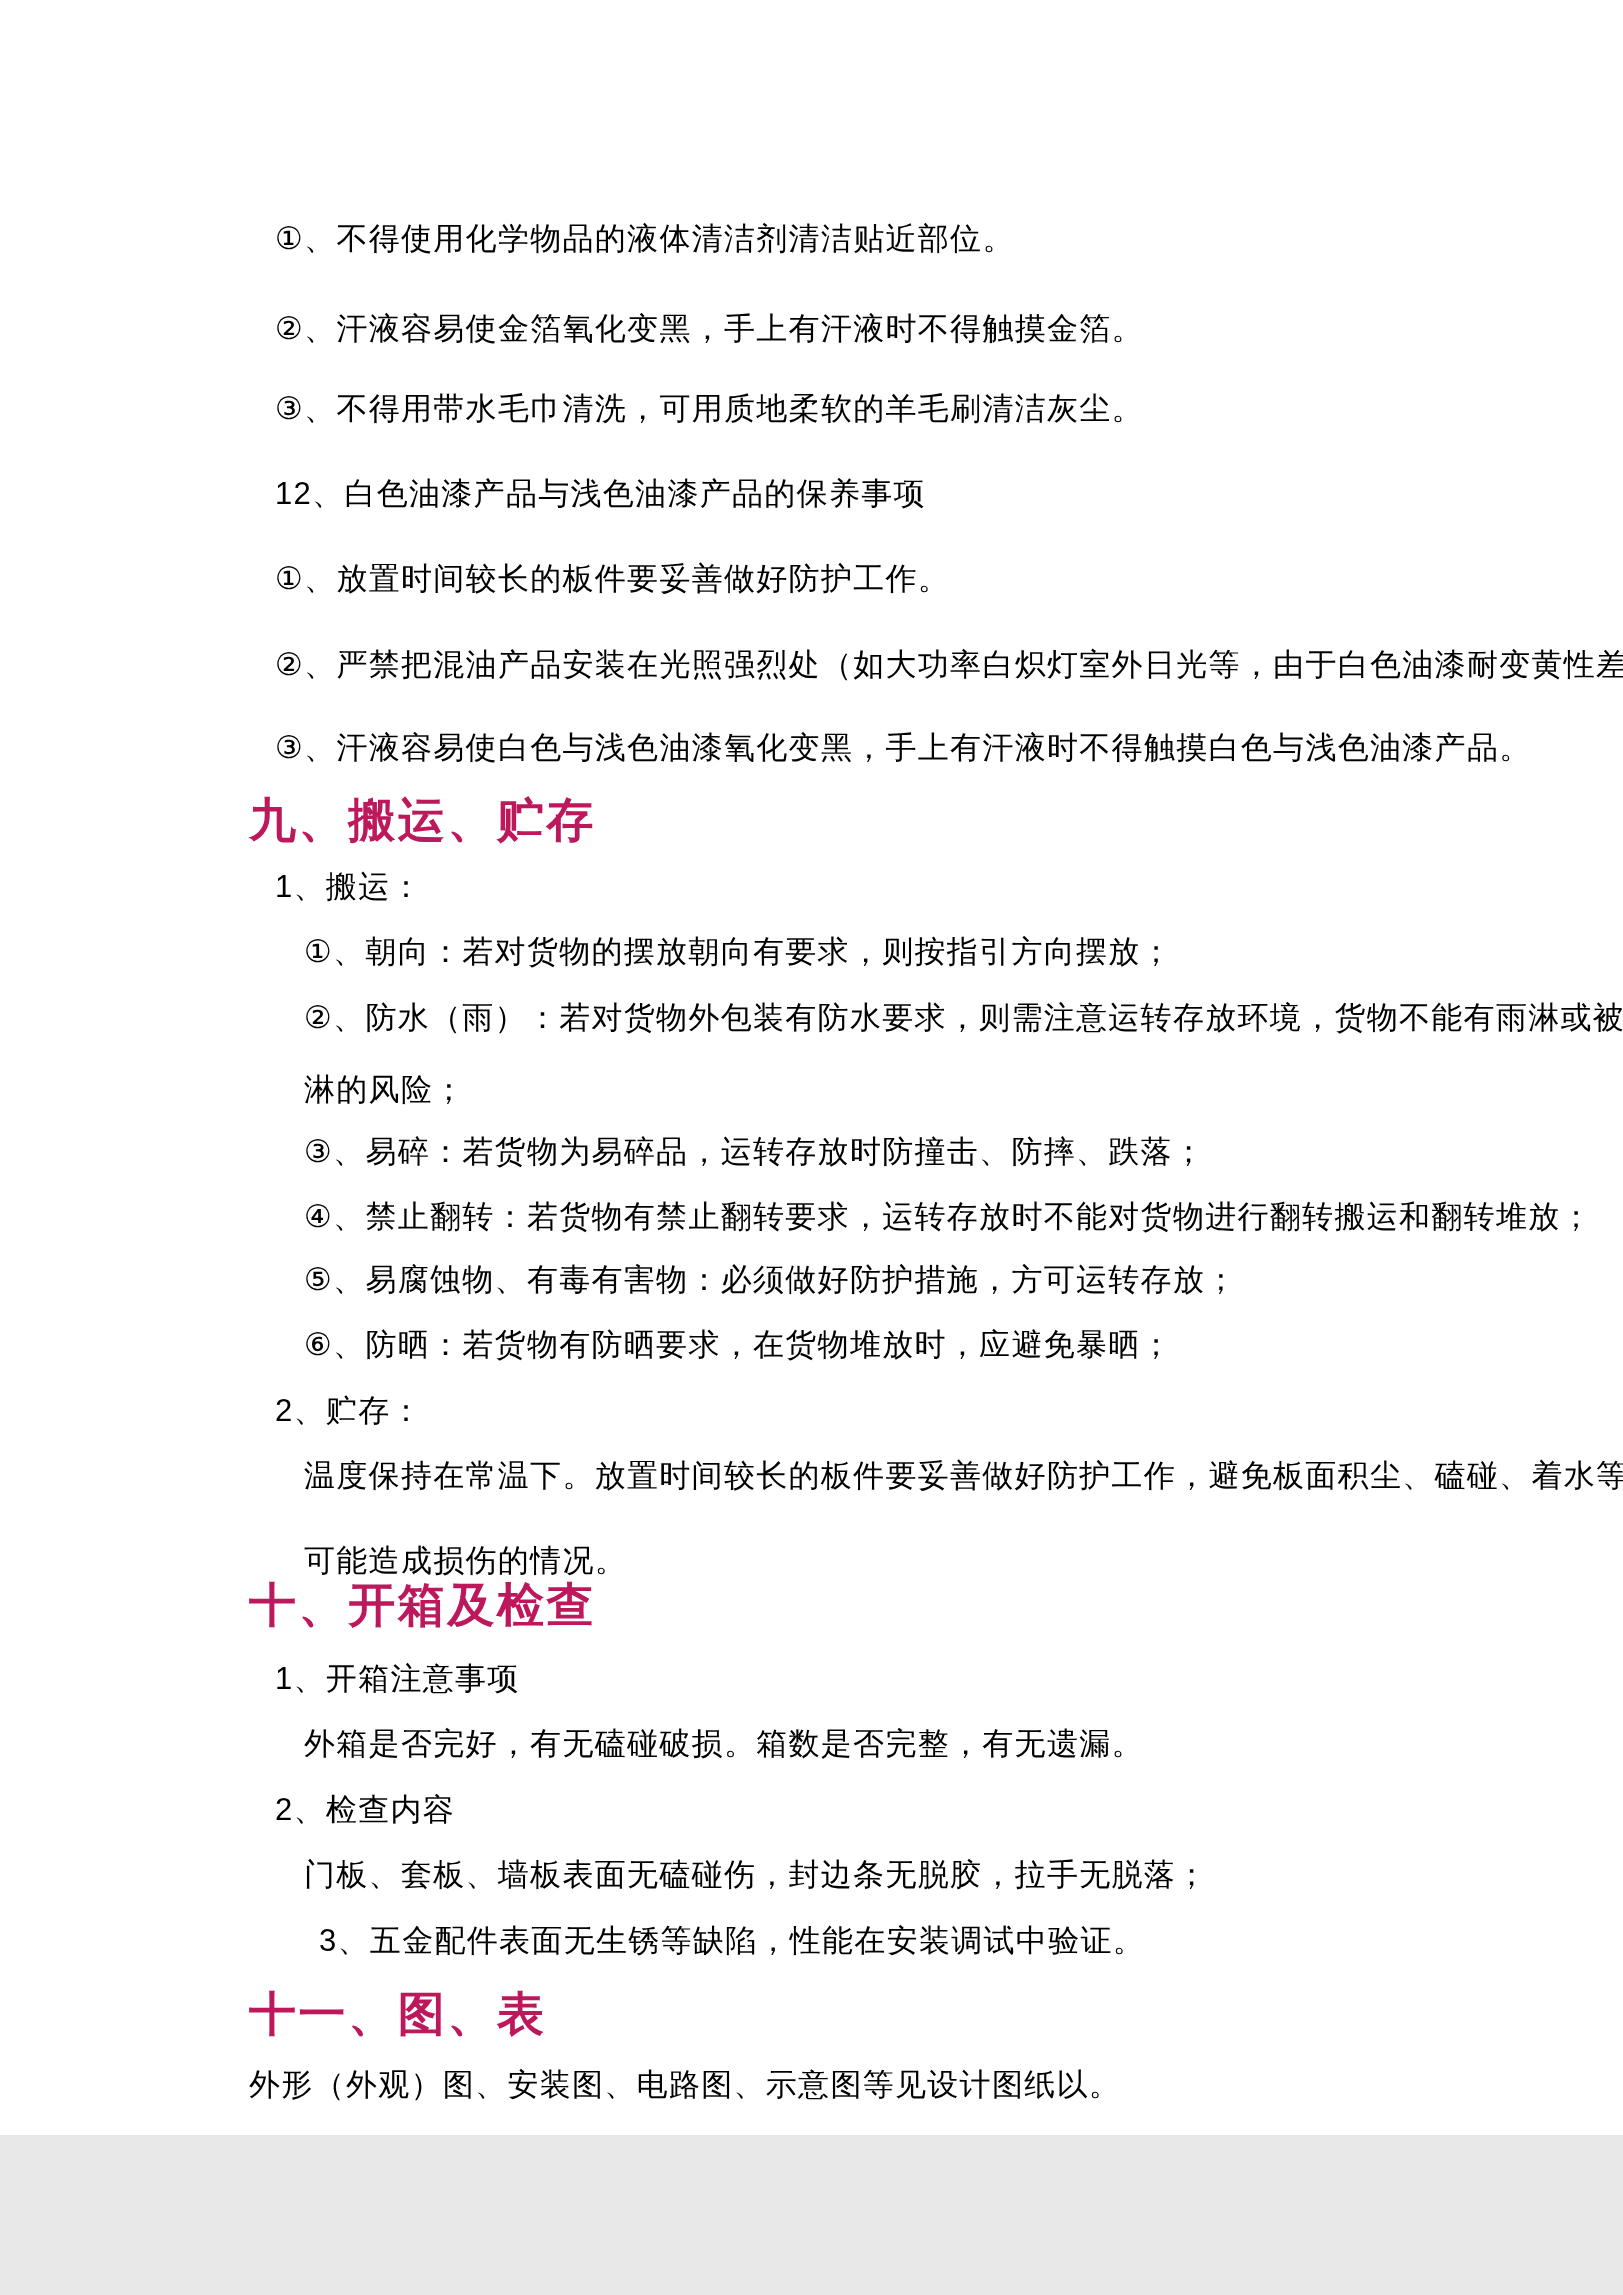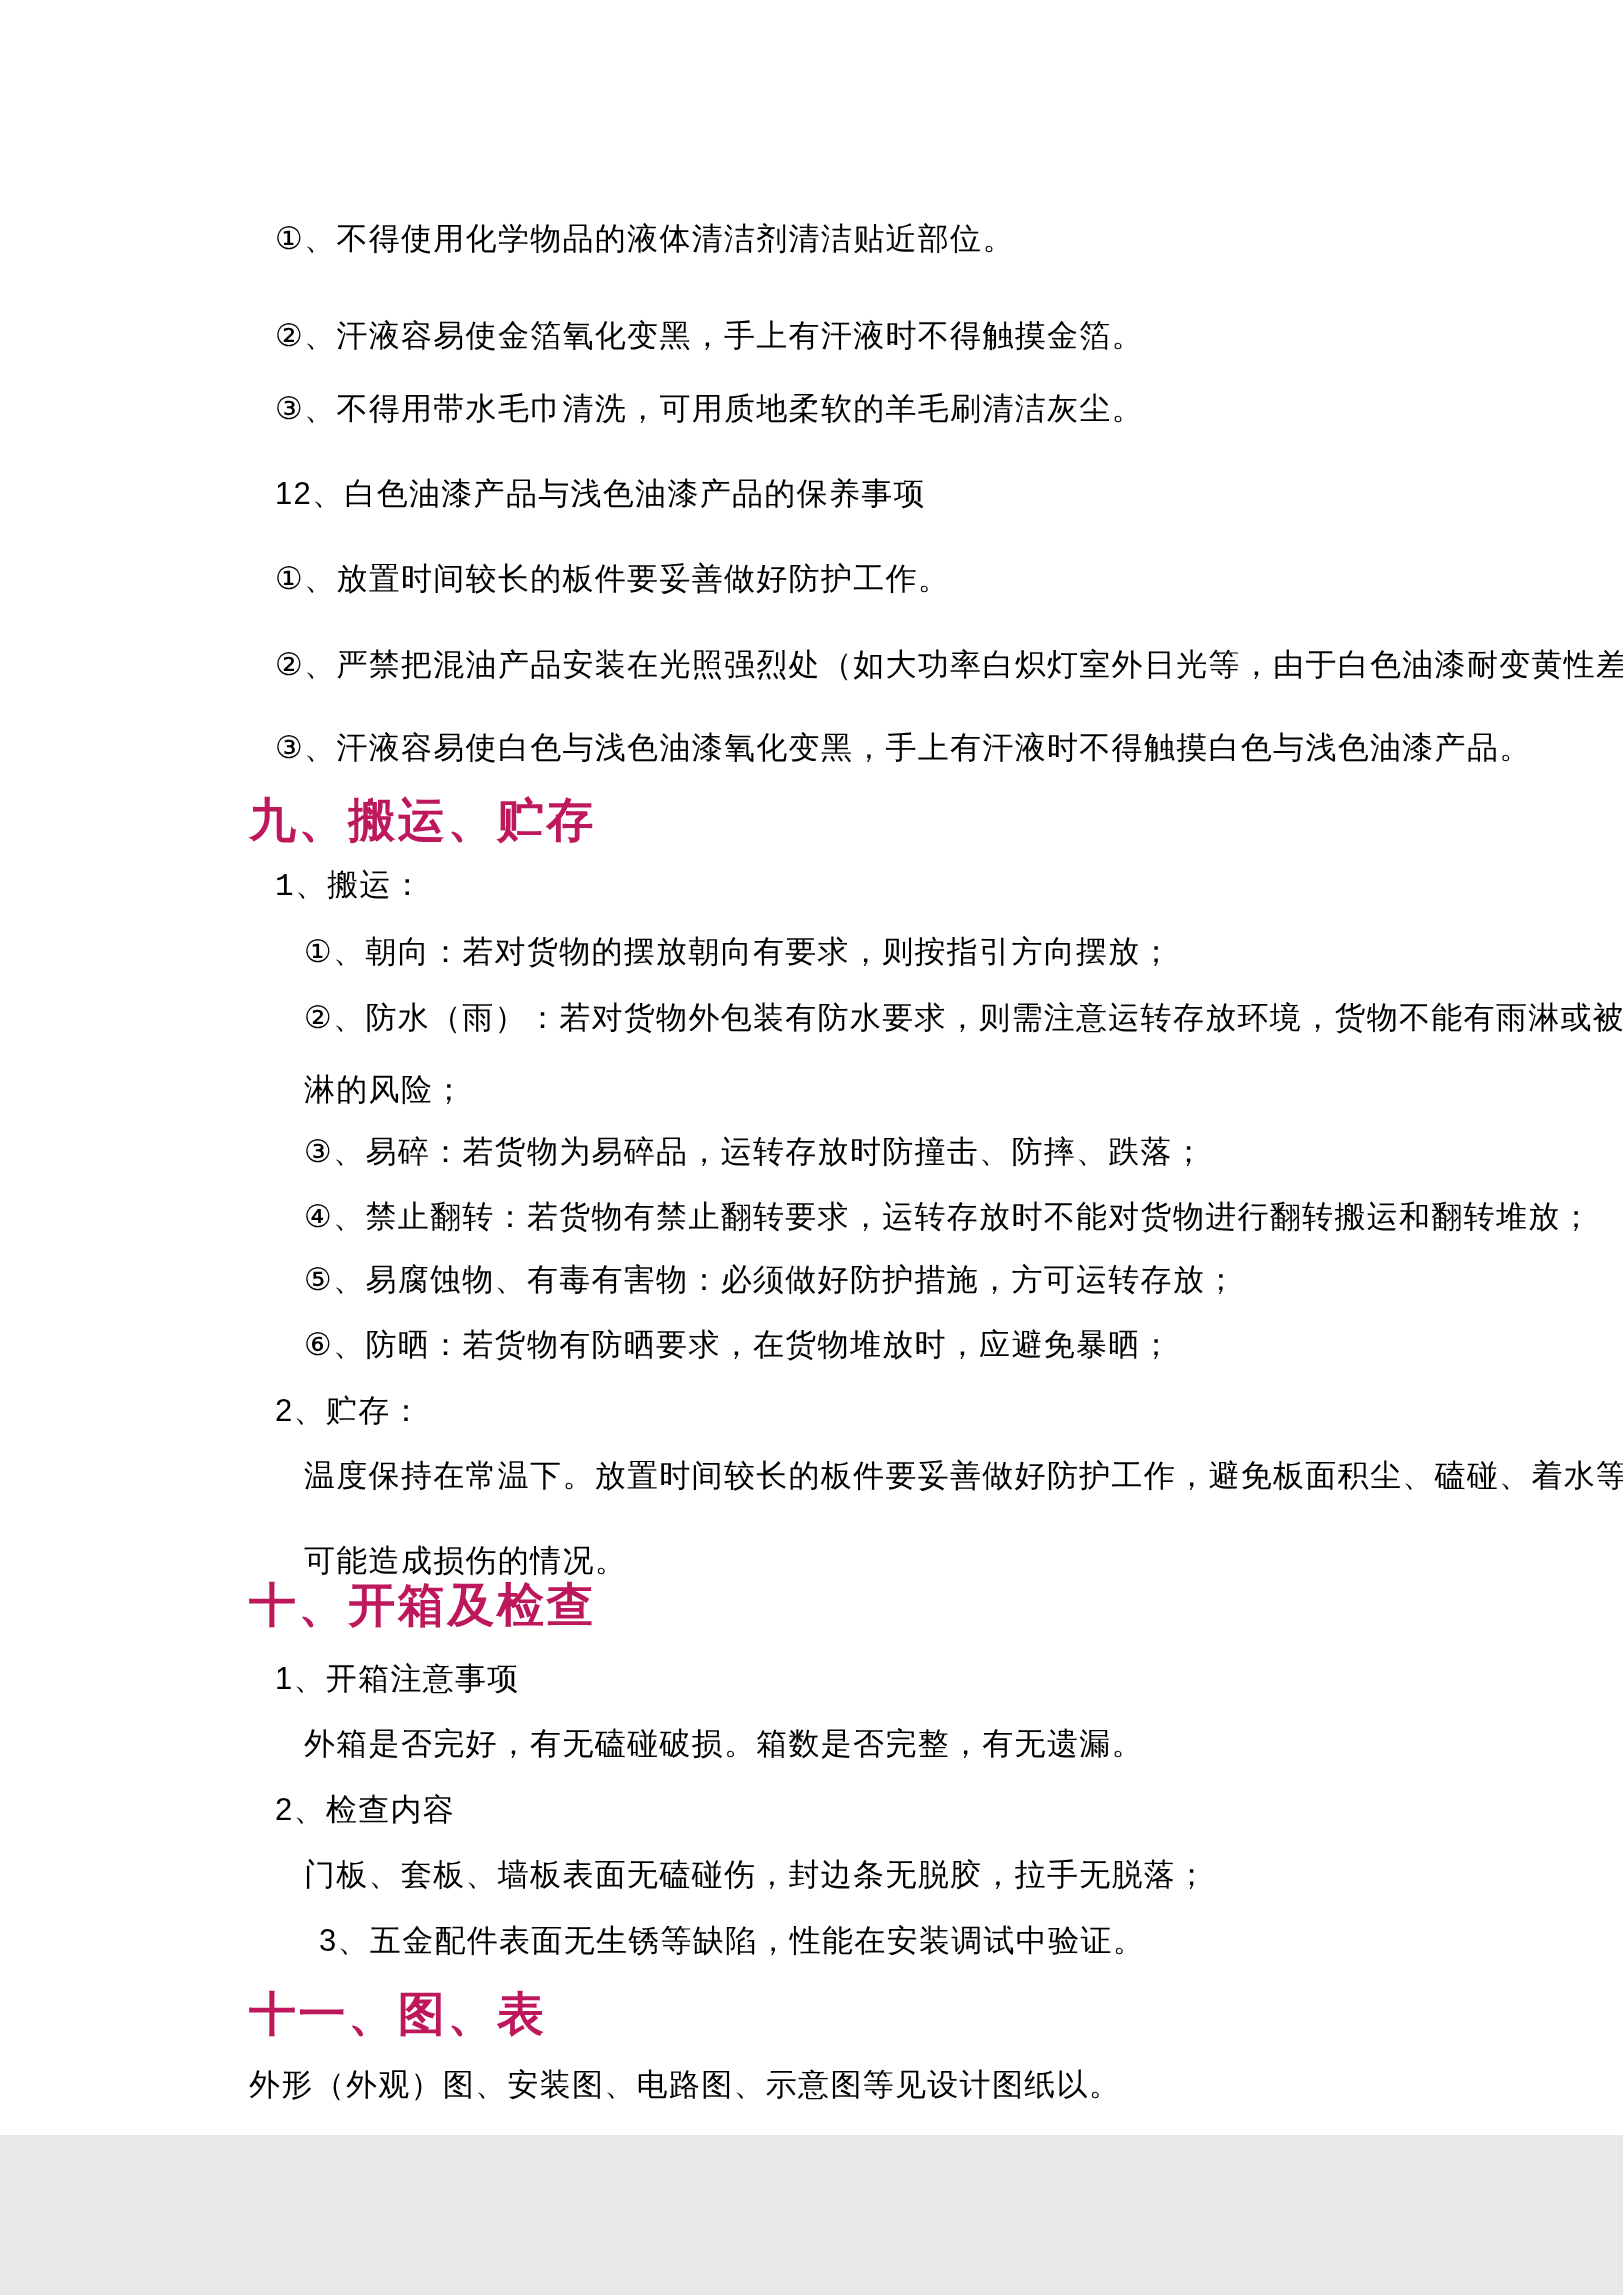--- a/index.html
+++ b/index.html
@@ -37,29 +37,29 @@
   .lv1 { left: 275px; }  
   .lv2 { left: 304px; }  
   .lv3 { left: 319px; }  
 </style>
 </head>
 <body>
 
 <div class="page">
 
   <div class="line lv1" style="top:219px;">①、不得使用化学物品的液体清洁剂清洁贴近部位。</div>
-  <div class="line lv1" style="top:316px;">②、汗液容易使金箔氧化变黑，手上有汗液时不得触摸金箔。</div>
+  <div class="line lv1" style="top:309px;">②、汗液容易使金箔氧化变黑，手上有汗液时不得触摸金箔。</div>
   <div class="line lv1" style="top:389px;">③、不得用带水毛巾清洗，可用质地柔软的羊毛刷清洁灰尘。</div>
   <div class="line lv1" style="top:474px;">12、白色油漆产品与浅色油漆产品的保养事项</div>
   <div class="line lv1" style="top:559px;">①、放置时间较长的板件要妥善做好防护工作。</div>
   <div class="line lv1" style="top:645px;">②、严禁把混油产品安装在光照强烈处（如大功率白炽灯室外日光等，由于白色油漆耐变黄性差）</div>
   <div class="line lv1" style="top:728px;">③、汗液容易使白色与浅色油漆氧化变黑，手上有汗液时不得触摸白色与浅色油漆产品。</div>
 
   <div class="heading lv0" style="top:789px;">九、搬运、贮存</div>
-  <div class="line lv1" style="top:867px;font-family:Liberation Mono, monospace;">1、搬运：</div>
+  <div class="line lv1" style="top:867px;">1、搬运：</div>
   <div class="line lv2" style="top:932px;">①、朝向：若对货物的摆放朝向有要求，则按指引方向摆放；</div>
   <div class="line lv2" style="top:998px;">②、防水（雨）：若对货物外包装有防水要求，则需注意运转存放环境，货物不能有雨淋或被雨</div>
   <div class="line lv2" style="top:1070px;">淋的风险；</div>
   <div class="line lv2" style="top:1197px;">④、禁止翻转：若货物有禁止翻转要求，运转存放时不能对货物进行翻转搬运和翻转堆放；</div>
   <div class="line lv2" style="top:1132px;">③、易碎：若货物为易碎品，运转存放时防撞击、防摔、跌落；</div>
   <div class="line lv2" style="top:1260px;">⑤、易腐蚀物、有毒有害物：必须做好防护措施，方可运转存放；</div>
   <div class="line lv2" style="top:1325px;">⑥、防晒：若货物有防晒要求，在货物堆放时，应避免暴晒；</div>
   <div class="line lv1" style="top:1391px;">2、贮存：</div>
   <div class="line lv2" style="top:1456px;">温度保持在常温下。放置时间较长的板件要妥善做好防护工作，避免板面积尘、磕碰、着水等有</div>
   <div class="line lv2" style="top:1515px;margin-top:26px;">可能造成损伤的情况。</div>

